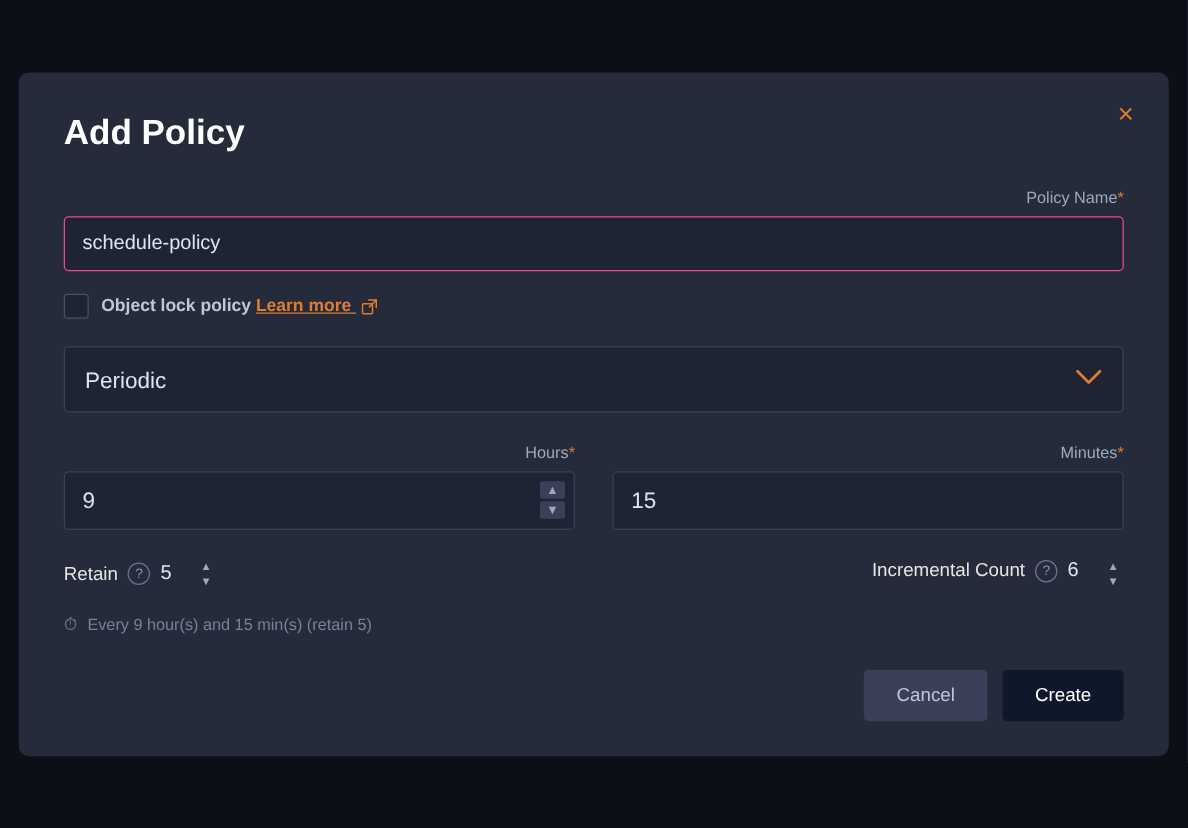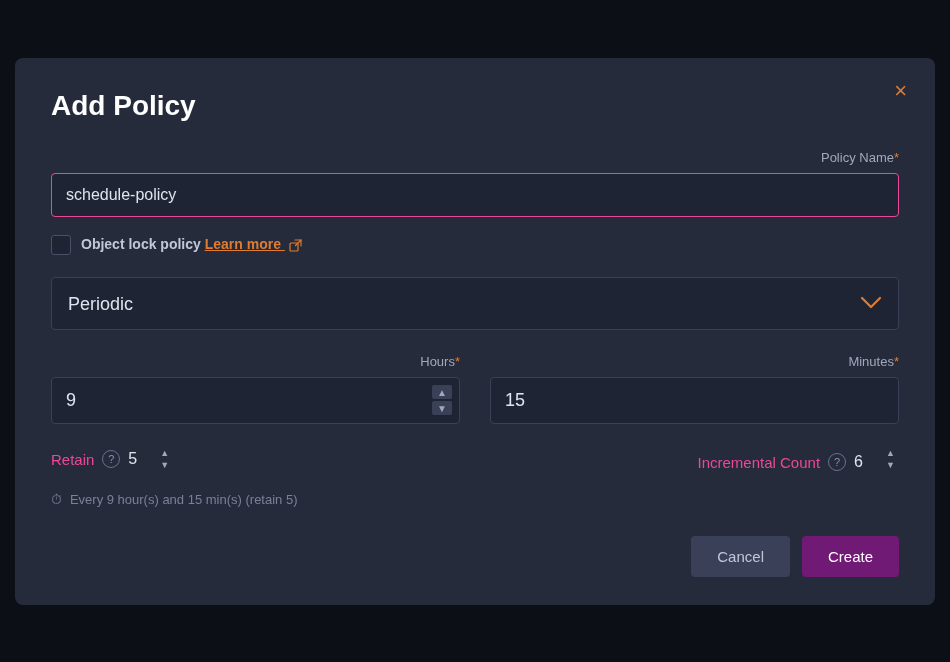--- a/index.html
+++ b/index.html
@@ -204,28 +204,28 @@
     }
 
     .retain-section {
       display: flex;
       align-items: center;
       gap: 8px;
     }
 
     .incremental-section {
       display: flex;
-      align-items: flex-end;
+      align-items: flex-start;
       gap: 8px;
       margin-left: auto;
     }
 
     .section-label {
       font-size: 15px;
-      color: #ec4899;
+      color: #e5e5e5;
     }
 
     .help-icon {
       display: inline-flex;
       align-items: center;
       justify-content: center;
       width: 18px;
       height: 18px;
       border-radius: 50%;
       border: 1px solid #6a7090;
@@ -280,21 +280,21 @@
       background: #3a4057;
       border: none;
       border-radius: 4px;
       color: #c0c8d8;
       font-size: 15px;
       padding: 4px 26px;
       cursor: pointer;
     }
 
     .create-btn {
-      background: #701a75;
+      background: #0f172a;
       border: none;
       border-radius: 4px;
       color: #ffffff;
       font-size: 15px;
       padding: 12px 26px;
       cursor: pointer;
       font-weight: 500;
     }
   </style>
 </head>

